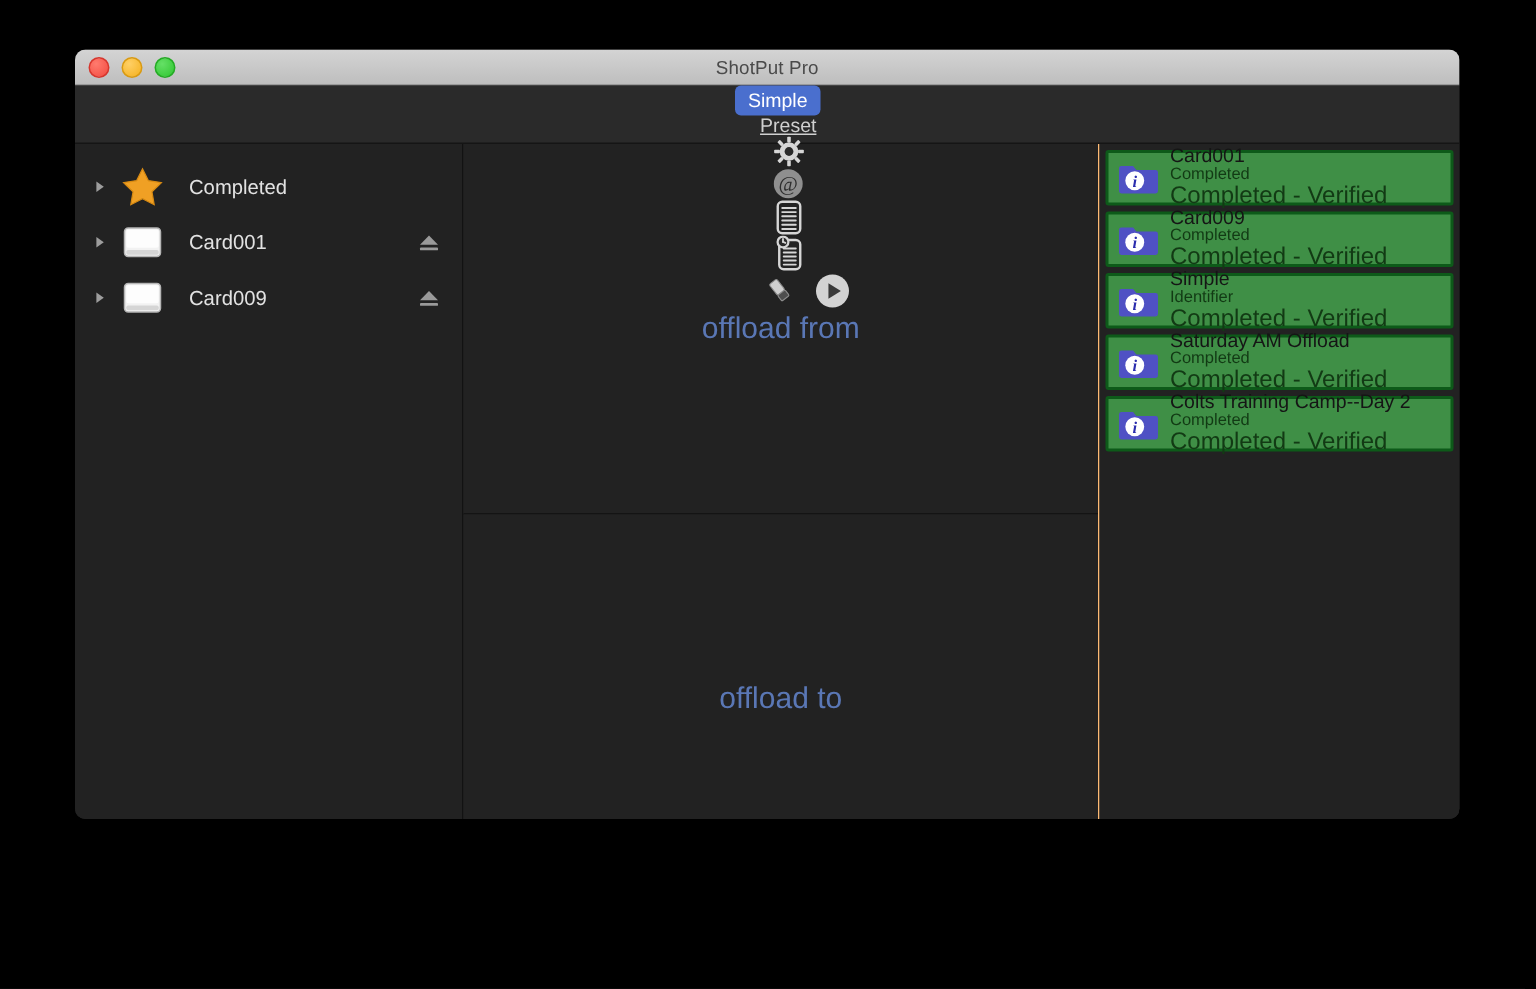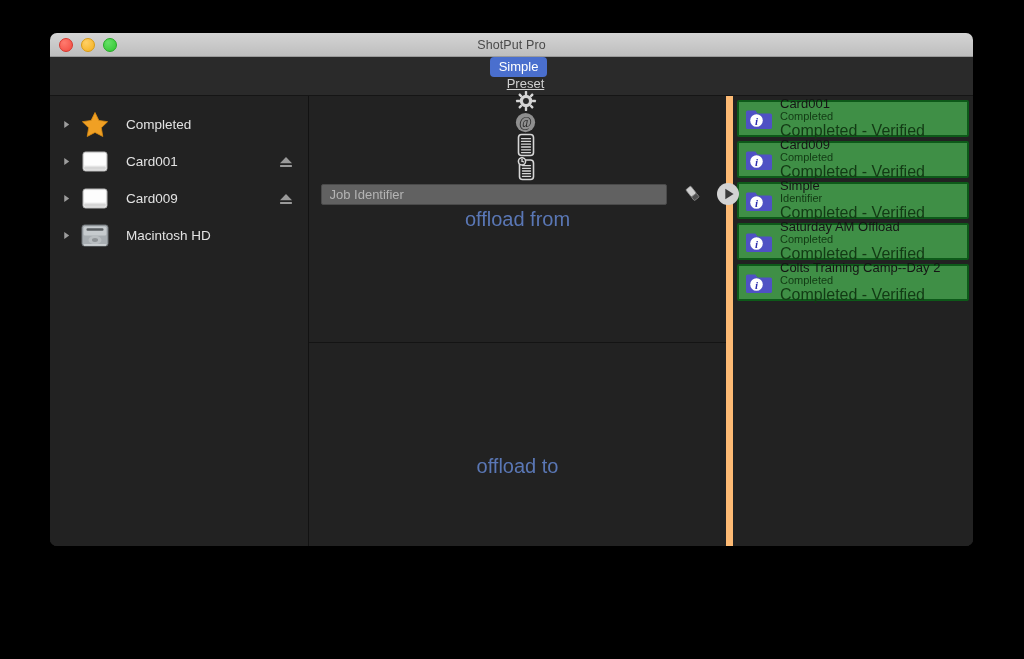--- a/index.html
+++ b/index.html
@@ -189,21 +189,21 @@
     display:flex; align-items:center; justify-content:center;
     cursor: default;
   }
 
   
   #center {
     width: 425px;
     display: flex;
     flex-direction: column;
     border-left: 1px solid #121212;
-    border-right: 7px solid #fdba74;
+    border-right: 1px solid #fdba74;
     box-sizing: border-box;
     flex-shrink: 0;
     text-align: center;
   }
   .drop-zone {
     background: #222222;
     display: flex;
     align-items: center;
     justify-content: center;
     color: #5a77b5;
@@ -340,21 +340,20 @@
         </g>
         <circle cx="6" cy="4.3" r="3.6" fill="#2a2a2a" stroke="#d6d6d6" stroke-width="1.5"></circle>
         <g stroke="#d6d6d6" stroke-width="1.2" stroke-linecap="round">
           <line x1="6" y1="4.3" x2="6" y2="2.3"></line>
           <line x1="6" y1="4.3" x2="7.6" y2="4.9"></line>
         </g>
       </svg>
     </div>
 
     <div id="job-identifier-wrap">
-      <input id="job-identifier" type="text" placeholder="Job Identifier" style="">
       <div id="erase-btn">
         <svg width="22" height="22" viewBox="0 0 24 24">
           <g transform="rotate(-38 12 12)">
             <rect x="8.6" y="3.5" width="6.8" height="10" rx="1.2" fill="#cfcfcf" stroke="#8c8c8c" stroke-width="0.8"></rect>
             <rect x="8.6" y="13.5" width="6.8" height="5.2" rx="1" fill="#4e4e4e" stroke="#8c8c8c" stroke-width="0.8"></rect>
           </g>
         </svg>
       </div>
       <div id="play-btn">
         <svg width="24" height="24" viewBox="0 0 24 24">
@@ -421,38 +420,20 @@
         </span>
         <span class="src-label">Card009</span>
         <span class="eject-btn">
           <svg width="16" height="14" viewBox="0 0 16 14">
             <polygon points="8,2 14,8.2 2,8.2" fill="#9a9a9a"></polygon>
             <rect x="2" y="10" width="12" height="1.9" rx="0.6" fill="#9a9a9a"></rect>
           </svg>
         </span>
       </div>
 
-      <div class="src-row">
-        <span class="disclosure">
-          <svg width="9" height="9" viewBox="0 0 10 10">
-              <polygon points="2.5,1.2 8,5 2.5,8.8" fill="#9d9d9d"></polygon>
-            </svg>
-        </span>
-        <span class="src-icon">
-          <svg width="30" height="27" viewBox="0 0 30 27">
-            <rect x="2" y="3" width="26" height="21" rx="2.5" fill="#a8aeb2" stroke="#6f7478" stroke-width="1"></rect>
-            <rect x="3.6" y="4.6" width="22.8" height="9" rx="1.6" fill="#c6cbce"></rect>
-            <rect x="6.5" y="6.2" width="17" height="2.6" rx="1.1" fill="#585d60"></rect>
-            <ellipse cx="15" cy="18" rx="6.5" ry="4.3" fill="#b9bec1"></ellipse>
-            <ellipse cx="15" cy="18" rx="3" ry="1.9" fill="#8e9396"></ellipse>
-            <rect x="3.6" y="22.2" width="22.8" height="1.6" rx="0.8" fill="#d6dadd"></rect>
-          </svg>
-        </span>
-        <span class="src-label">Macintosh HD</span>
-      </div>
     </div>
 
     <div id="center">
       <div id="offload-from" class="drop-zone">
         <span>offload from</span>
       </div>
       <div id="offload-to" class="drop-zone">
         <span>offload to</span>
       </div>
     </div>

